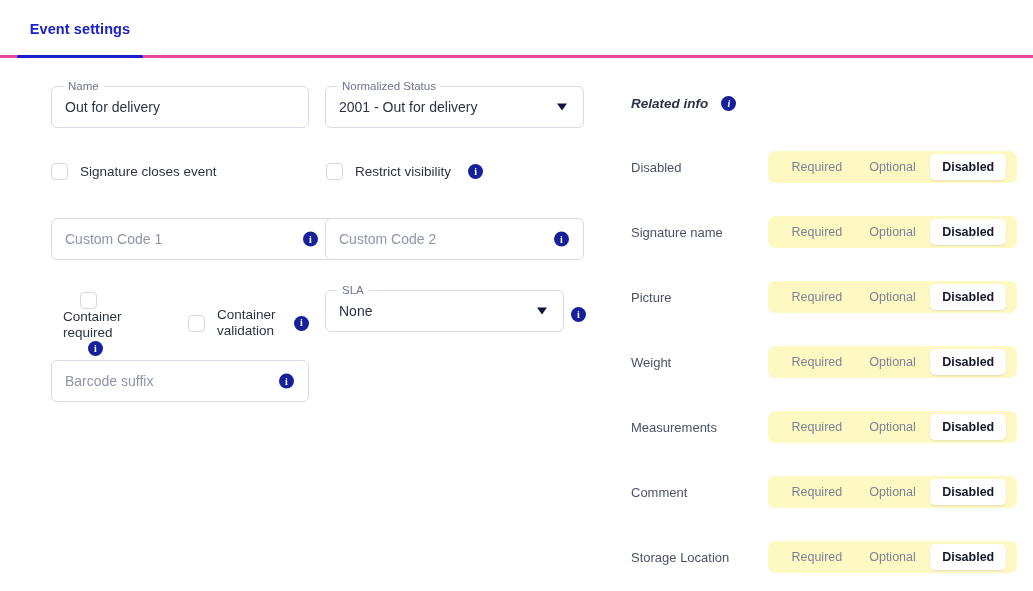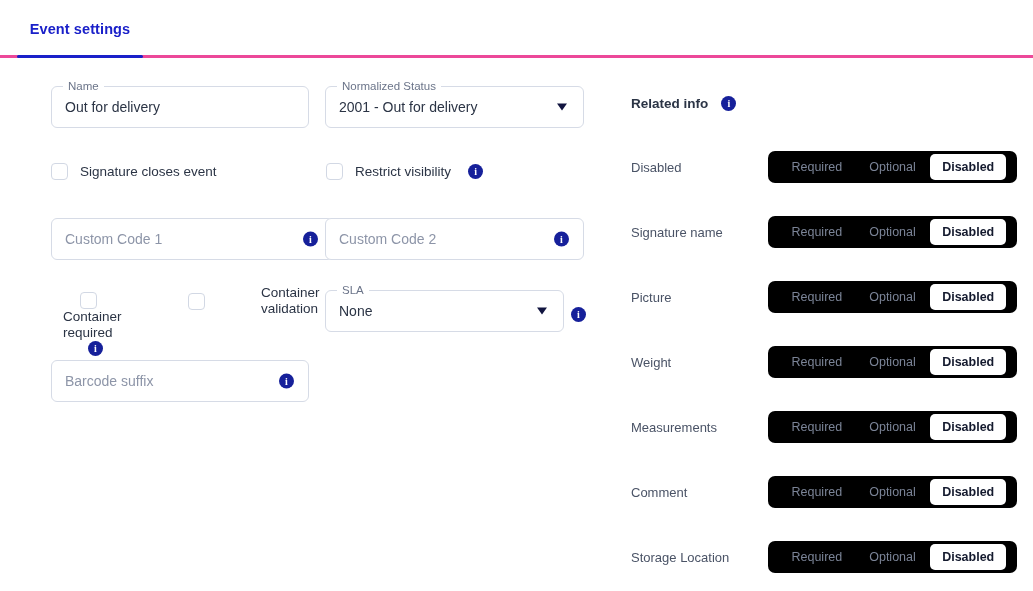--- a/index.html
+++ b/index.html
@@ -151,21 +151,21 @@
     font-size: 13.5px;
     color: #2b3445;
     margin-left: 12px;
     line-height: 16px;
   }
   .cb-label.two-line { width: 62px; }
 
   #cb-signature-closes  { left: 51px;  top: 105px; }
   #cb-restrict          { left: 326px; top: 105px; }
   #cb-container-req     { left: 51px;  top: 234px; flex-direction: column; }
-  #cb-container-val     { left: 188px; top: 227px; gap: 44px; }
+  #cb-container-val     { left: 188px; top: 249px; }
 
   #cb-signature-closes .info-badge { margin-left: 109px; }
   #cb-restrict .info-badge         { margin-left: 17px; }
   #cb-container-req .info-badge    { margin-left: 15px; }
   #cb-container-val .info-badge    { margin-left: 15px; }
 
   .sla-outer-info {
     position: absolute;
     left: 571px;
     top: 249px;
@@ -177,20 +177,21 @@
     left: 620px; top: 58px;
     width: 413px;
     height: 533px;
   }
   .related-head {
     position: absolute;
     left: 11px;
     top: 38px;
     display: flex;
     align-items: center;
+    font-style: italic;
   }
   .related-title {
     font-size: 13.5px;
     font-weight: bold;
     color: #2b3445;
   }
   .related-head .info-badge { margin-left: 13px; }
 
   .info-row {
     position: absolute;
@@ -205,21 +206,21 @@
     left: 11px;
     font-size: 13px;
     color: #4a5366;
     white-space: nowrap;
   }
   .seg-group {
     position: absolute;
     left: 148px;
     width: 249px;
     height: 32px;
-    background: #000000;
+    background: #fef9c3;
     border-radius: 7px;
     display: flex;
     align-items: center;
     padding: 11px;
   }
   .seg {
     flex: 1 1 0;
     height: 26px;
     display: flex;
     align-items: center;

